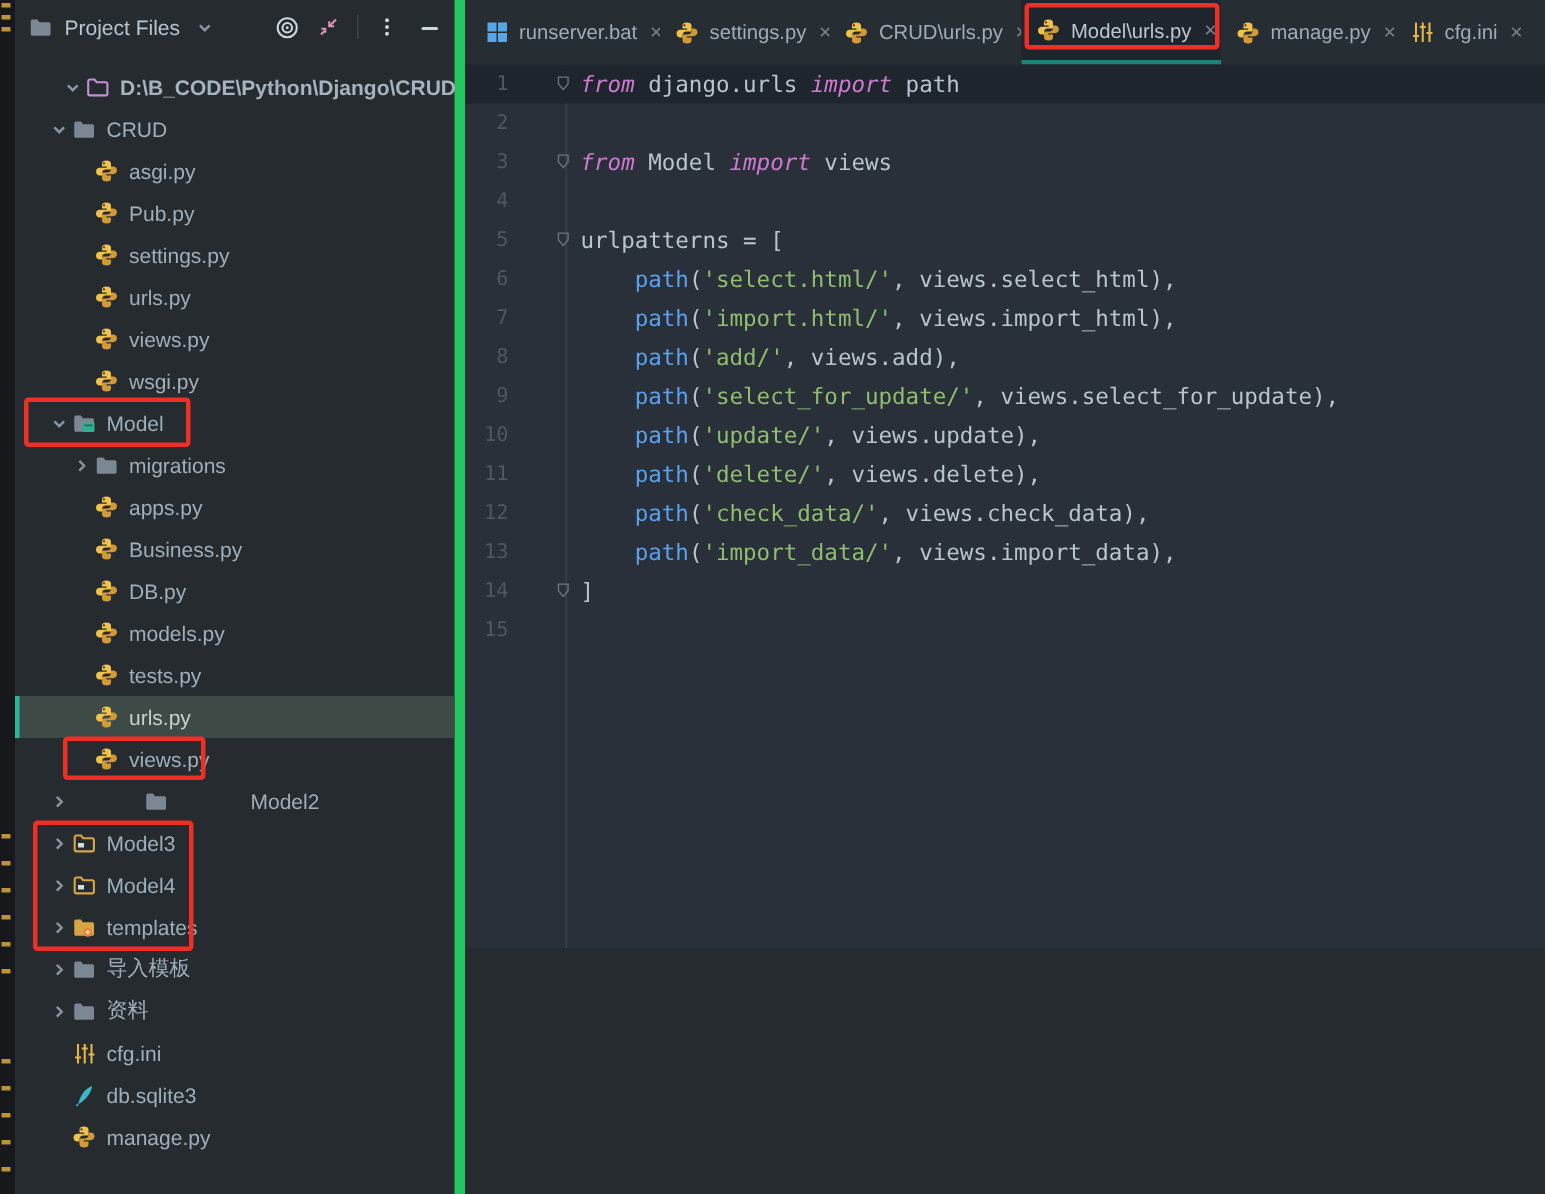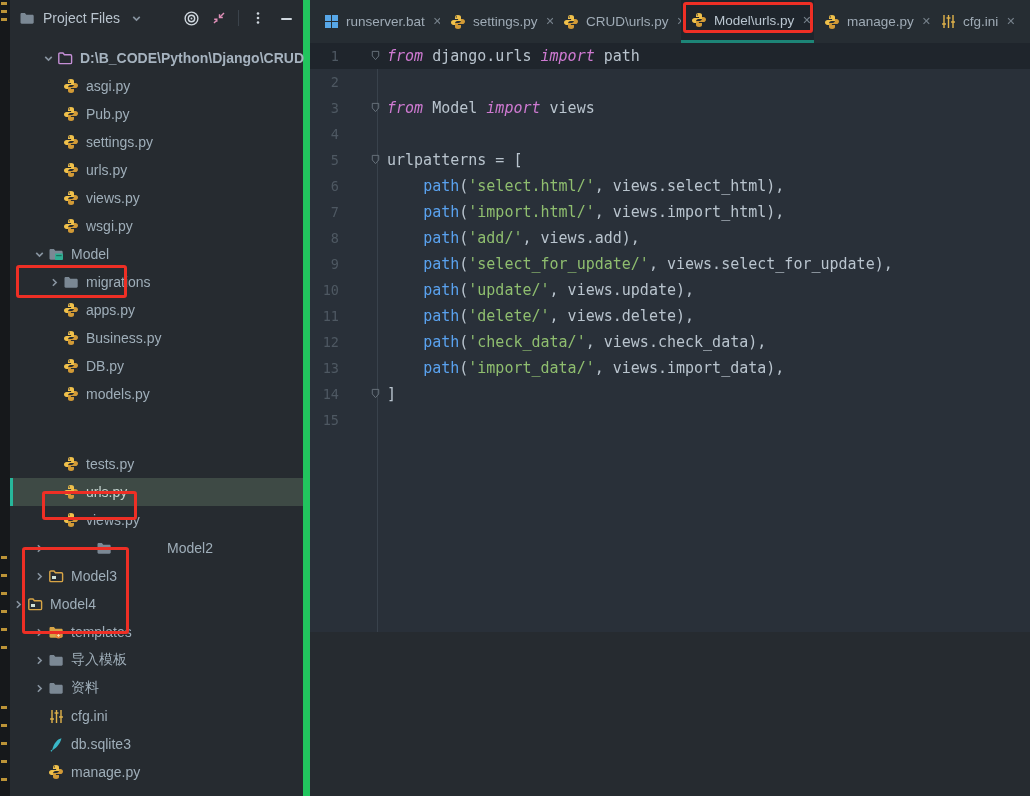--- a/index.html
+++ b/index.html
@@ -133,20 +133,33 @@
               <polyline points="3,4.5 6,7.5 9,4.5" fill="none" stroke="#8894a0" stroke-width="1.5"></polyline>
             </svg>
           </span>
           <span class="icon">
             <svg width="16" height="16" viewBox="0 0 16 16">
               <path d="M1.8 4.2c0-.7.6-1.2 1.2-1.2h3l1.4 1.8h6c.7 0 1.2.6 1.2 1.2v6.4c0 .7-.6 1.2-1.2 1.2H3c-.7 0-1.2-.6-1.2-1.2z" fill="none" stroke="#c58fd6" stroke-width="1.4"></path>
             </svg>
           </span>
           <span>D:\B_CODE\Python\Django\CRUD</span>
         </div>
+        <div class="trow" style="padding-left: 21px;">
+          <span class="chev">
+            <svg width="13" height="13" viewBox="0 0 12 12">
+              <polyline points="3,4.5 6,7.5 9,4.5" fill="none" stroke="#8894a0" stroke-width="1.5"></polyline>
+            </svg>
+          </span>
+          <span class="icon">
+            <svg width="16" height="16" viewBox="0 0 16 16">
+              <path d="M1.5 4.2c0-.7.6-1.2 1.2-1.2h3.2l1.4 1.8h6.2c.7 0 1.2.6 1.2 1.2v6.6c0 .7-.6 1.2-1.2 1.2H2.7c-.7 0-1.2-.6-1.2-1.2z" fill="#7b8894"></path>
+            </svg>
+          </span>
+          <span>CRUD</span>
+        </div>
         <div class="trow" style="padding-left: 36px;">
           <span class="spacer"></span>
           <span class="icon">
             <svg width="16" height="16" viewBox="0 0 16 16">
               <path fill="#f0c14b" d="M7.9 1C6 1 5 1.8 5 3v2h3.1v.9H3.6C2.1 5.9 1 7 1 8.5 1 10 2.1 11 3.6 11H5V9.4C5 8 6.1 7 7.5 7H11V3c0-1.2-1.1-2-3.1-2z"></path>
               <path fill="#d29a36" d="M8.1 15c1.9 0 2.9-.8 2.9-2v-2H7.9v-.9h4.5C13.9 10.1 15 9 15 7.5 15 6 13.9 5 12.4 5H11v1.6C11 8 9.9 9 8.5 9H5v4c0 1.2 1.1 2 3.1 2z"></path>
               <circle fill="#262b30" cx="6.3" cy="2.9" r=".7"></circle>
             </svg>
           </span>
           <span>asgi.py</span>
@@ -271,21 +284,21 @@
           <span class="spacer"></span>
           <span class="icon">
             <svg width="16" height="16" viewBox="0 0 16 16">
               <path fill="#f0c14b" d="M7.9 1C6 1 5 1.8 5 3v2h3.1v.9H3.6C2.1 5.9 1 7 1 8.5 1 10 2.1 11 3.6 11H5V9.4C5 8 6.1 7 7.5 7H11V3c0-1.2-1.1-2-3.1-2z"></path>
               <path fill="#d29a36" d="M8.1 15c1.9 0 2.9-.8 2.9-2v-2H7.9v-.9h4.5C13.9 10.1 15 9 15 7.5 15 6 13.9 5 12.4 5H11v1.6C11 8 9.9 9 8.5 9H5v4c0 1.2 1.1 2 3.1 2z"></path>
               <circle fill="#262b30" cx="6.3" cy="2.9" r=".7"></circle>
             </svg>
           </span>
           <span>models.py</span>
         </div>
-        <div class="trow" style="padding-left: 36px; margin-top: 42px;">
+        <div class="trow" style="padding-left: 36px;">
           <span class="spacer"></span>
           <span class="icon">
             <svg width="16" height="16" viewBox="0 0 16 16">
               <path fill="#f0c14b" d="M7.9 1C6 1 5 1.8 5 3v2h3.1v.9H3.6C2.1 5.9 1 7 1 8.5 1 10 2.1 11 3.6 11H5V9.4C5 8 6.1 7 7.5 7H11V3c0-1.2-1.1-2-3.1-2z"></path>
               <path fill="#d29a36" d="M8.1 15c1.9 0 2.9-.8 2.9-2v-2H7.9v-.9h4.5C13.9 10.1 15 9 15 7.5 15 6 13.9 5 12.4 5H11v1.6C11 8 9.9 9 8.5 9H5v4c0 1.2 1.1 2 3.1 2z"></path>
               <circle fill="#262b30" cx="6.3" cy="2.9" r=".7"></circle>
             </svg>
           </span>
           <span>tests.py</span>
         </div>
@@ -331,21 +344,21 @@
             </svg>
           </span>
           <span class="icon">
             <svg width="16" height="16" viewBox="0 0 16 16">
               <path d="M1.8 4.2c0-.7.6-1.2 1.2-1.2h3l1.4 1.8h6c.7 0 1.2.6 1.2 1.2v6.4c0 .7-.6 1.2-1.2 1.2H3c-.7 0-1.2-.6-1.2-1.2z" fill="none" stroke="#d8a546" stroke-width="1.4"></path>
               <rect x="4" y="8" width="4" height="3" fill="#cfe0d8"></rect>
             </svg>
           </span>
           <span>Model3</span>
         </div>
-        <div class="trow" style="">
+        <div class="trow" style="padding-left: 21px;">
           <span class="chev">
             <svg width="13" height="13" viewBox="0 0 12 12">
               <polyline points="4.5,3 7.5,6 4.5,9" fill="none" stroke="#8894a0" stroke-width="1.5"></polyline>
             </svg>
           </span>
           <span class="icon">
             <svg width="16" height="16" viewBox="0 0 16 16">
               <path d="M1.8 4.2c0-.7.6-1.2 1.2-1.2h3l1.4 1.8h6c.7 0 1.2.6 1.2 1.2v6.4c0 .7-.6 1.2-1.2 1.2H3c-.7 0-1.2-.6-1.2-1.2z" fill="none" stroke="#d8a546" stroke-width="1.4"></path>
               <rect x="4" y="8" width="4" height="3" fill="#cfe0d8"></rect>
             </svg>

